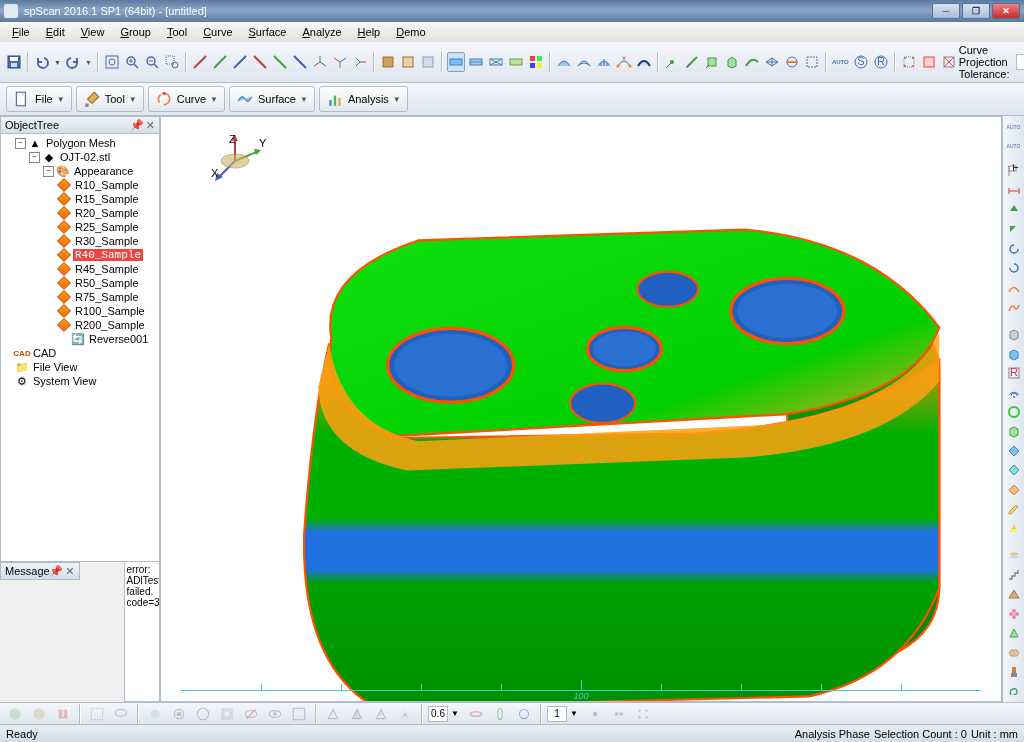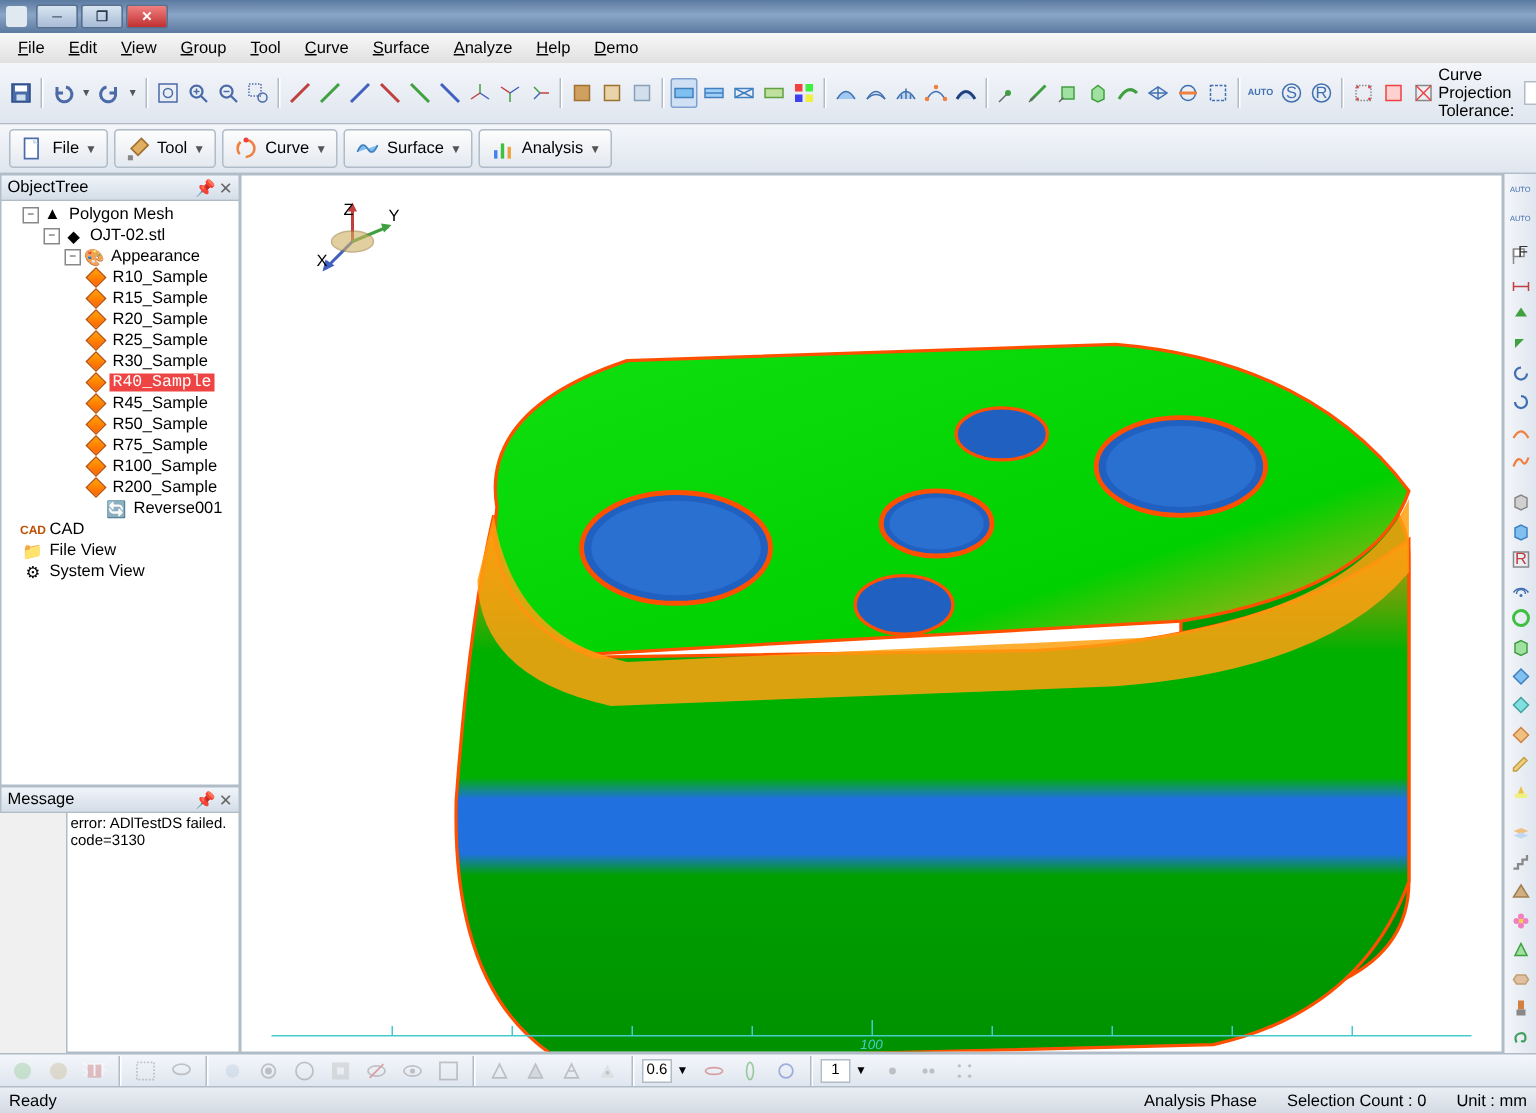--- a/index.html
+++ b/index.html
@@ -37,21 +37,21 @@
 .pane-hdr { height: 18px; background: linear-gradient(#f0f4fa,#d4dde8); border: 1px solid #b0bcc8; display: flex; align-items: center; padding: 0 4px; font-size: 10px; }
 .pane-hdr .hdr-btns { margin-left: auto; display: flex; gap: 2px; font-size: 9px; color: #666; }
 .tree { flex: 1; background: #fff; border: 1px solid #b0bcc8; border-top: none; overflow: auto; font-size: 11px; padding: 2px; }
 .tnode { display: flex; align-items: center; white-space: nowrap; height: 14px; padding: 1px 0; }
 .tnode .twist { width: 11px; height: 11px; border: 1px solid #888; background: #fff; font-size: 8px; line-height: 8px; text-align: center; margin-right: 2px; color: #333; }
 .tnode .tico { width: 14px; height: 12px; margin-right: 2px; display: flex; align-items: center; justify-content: center; }
 .tnode.sel .tlabel { background: #ef4444; color: #fff; padding: 0 2px; font-family: Liberation Mono, monospace; }
 .tnode .tlabel { padding: 0 2px; }
 .ind1 { padding-left: 12px; } .ind2 { padding-left: 26px; } .ind3 { padding-left: 40px; } .ind4 { padding-left: 54px; text-align: center; }
 
-.msgpane { height: 178px; display: flex; flex-direction: column; }
+.msgpane { height: 140px; display: flex; }
 .msgbody { flex: 1; background: #fff; border: 1px solid #b0bcc8; border-top: none; font-size: 10px; padding: 2px; overflow: auto; margin-left: 44px; }
 
 
 .viewport { flex: 1; background: #fff; border: 1px solid #b0bcc8; position: relative; overflow: hidden; }
 .triad { position: absolute; top: 16px; left: 50px; }
 .model-placeholder { position: absolute; top: 80px; left: 40px; right: 40px; bottom: 60px; }
 .ruler { position: absolute; bottom: 4px; left: 20px; right: 20px; height: 12px; }
 .ruler-line { border-bottom: 1px solid #4cc; height: 6px; position: relative; }
 .ruler-tick { position: absolute; bottom: 0; width: 1px; height: 6px; background: #4cc; }
 .ruler-lbl { position: absolute; top: 6px; color: #4cc; font-size: 9px; transform: translateX(-50%); font-style: italic; }
@@ -60,31 +60,32 @@
 .rightbar { width: 22px; background: linear-gradient(90deg,#f4f6fa,#dfe6ef); border-left: 1px solid #b0bcc8; display: flex; flex-direction: column; align-items: center; padding: 2px 0; gap: 2px; overflow: hidden; }
 .rbtn { width: 18px; height: 18px; border: 1px solid transparent; border-radius: 2px; display: flex; align-items: center; justify-content: center; }
 .rbtn svg { width: 14px; height: 14px; }
 
 
 .bottombar { height: 22px; background: linear-gradient(#f4f6fa,#dfe6ef); border-top: 1px solid #b0bcc8; display: flex; align-items: center; padding: 0 4px; gap: 2px; }
 .bottombar .tbtn { opacity: .45; }
 .bottombar input.spin { width: 20px; height: 16px; border: 1px solid #b0bcc8; font-size: 10px; text-align: center; }
 
 
-.statusbar { height: 18px; background: linear-gradient(#eaeef4,#d4dbe4); border-top: 1px solid #b0bcc8; display: flex; align-items: center; font-size: 10px; padding: 0 6px; gap: 20px; }
+.statusbar { height: 18px; background: linear-gradient(#eaeef4,#d4dbe4); border-top: 1px solid #b0bcc8; display: flex; align-items: center; font-size: 10px; padding: 0 6px; gap: 4px; }
 .statusbar .sgroup { display: flex; align-items: center; }
 .statusbar .spacer { flex: 1; }
 
 .ico-diamond { width: 10px; height: 10px; transform: rotate(45deg); background: linear-gradient(135deg,#ffa500,#ff6000); border: 1px solid #c05000; }
 </style>
 </head>
 <body>
 
 <div class="titlebar">
   <div class="app-icon"></div>
+  <div class="title">spScan 2016.1 SP1 (64bit) - [untitled]</div>
   <div class="winbtns">
     <div class="wbtn">─</div>
     <div class="wbtn">❐</div>
     <div class="wbtn close">✕</div>
   </div>
 </div>
 
 <div class="menubar">
   <div class="mitem"><u>F</u>ile</div>
   <div class="mitem"><u>E</u>dit</div>

